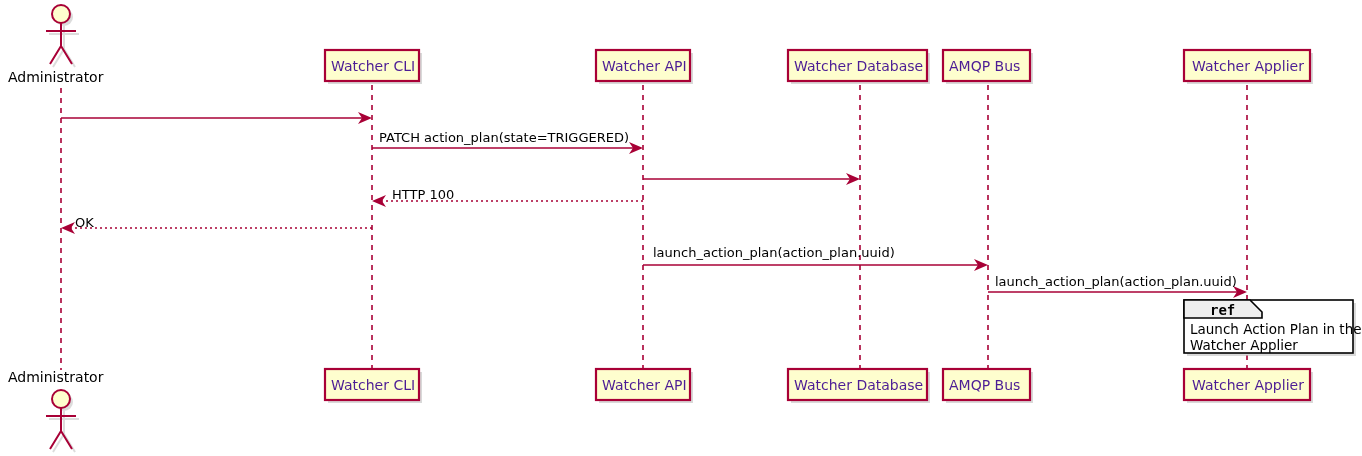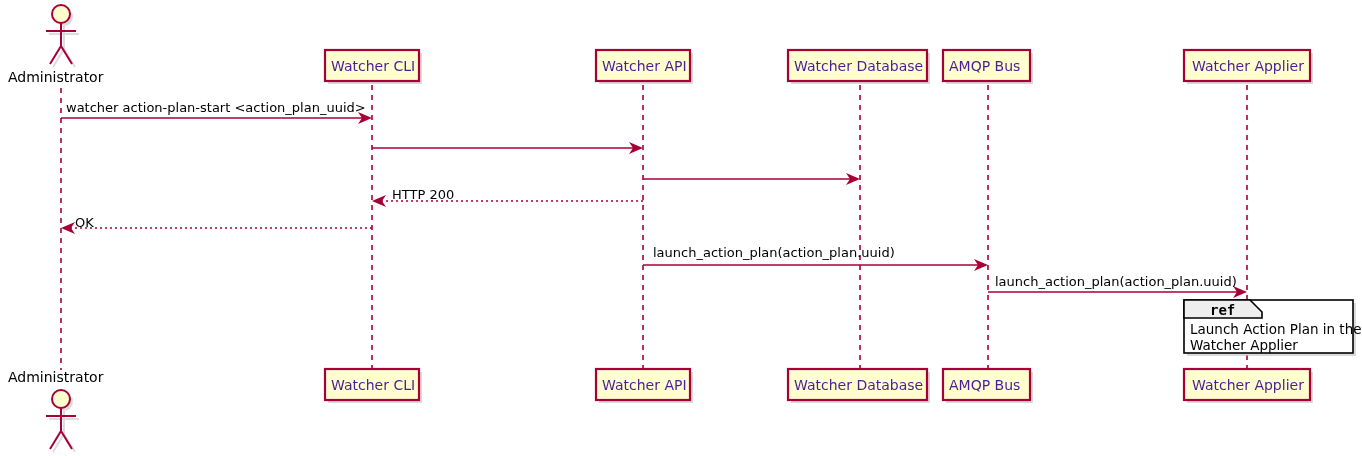--- a/index.html
+++ b/index.html
@@ -243,25 +243,25 @@
   <div class="lbl lbl-participant" style="left:794px; top:59px;">Watcher Database</div>
   <div class="lbl lbl-participant" style="left:949px; top:59px;">AMQP Bus</div>
   <div class="lbl lbl-participant" style="left:1192px; top:59px;">Watcher Applier</div>
 
   <div class="lbl lbl-participant" style="left:331px; top:378px;">Watcher CLI</div>
   <div class="lbl lbl-participant" style="left:602px; top:378px;">Watcher API</div>
   <div class="lbl lbl-participant" style="left:794px; top:378px;">Watcher Database</div>
   <div class="lbl lbl-participant" style="left:949px; top:378px;">AMQP Bus</div>
   <div class="lbl lbl-participant" style="left:1192px; top:378px;">Watcher Applier</div>
 
-  <div class="lbl lbl-msg" style="left:66px; top:101px;">watcher action-plan-start &lt;action_plan_uuid&gt;</div>
-
-
-
-  <div class="lbl lbl-msg" style="left:392px; top:188px;">HTTP 200</div>
+
+  <div class="lbl lbl-msg" style="left:379px; top:131px;">PATCH action_plan(state=TRIGGERED)</div>
+
+
+  <div class="lbl lbl-msg" style="left:392px; top:188px;">HTTP 100</div>
 
   <div class="lbl lbl-msg" style="left:75px; top:216px;">OK</div>
 
   <div class="lbl lbl-msg" style="left:653px; top:246px;">launch_action_plan(action_plan.uuid)</div>
 
   <div class="lbl lbl-msg" style="left:995px; top:275px;">launch_action_plan(action_plan.uuid)</div>
 
   <div class="lbl lbl-ref-kw" style="left:1193px; top:303px;margin-left:17px;">ref</div>
   <div class="lbl lbl-ref-body" style="left:1190px; top:321px;">Launch Action Plan in the</div>
   <div class="lbl lbl-ref-body" style="left:1190px; top:337px;">Watcher Applier</div>

